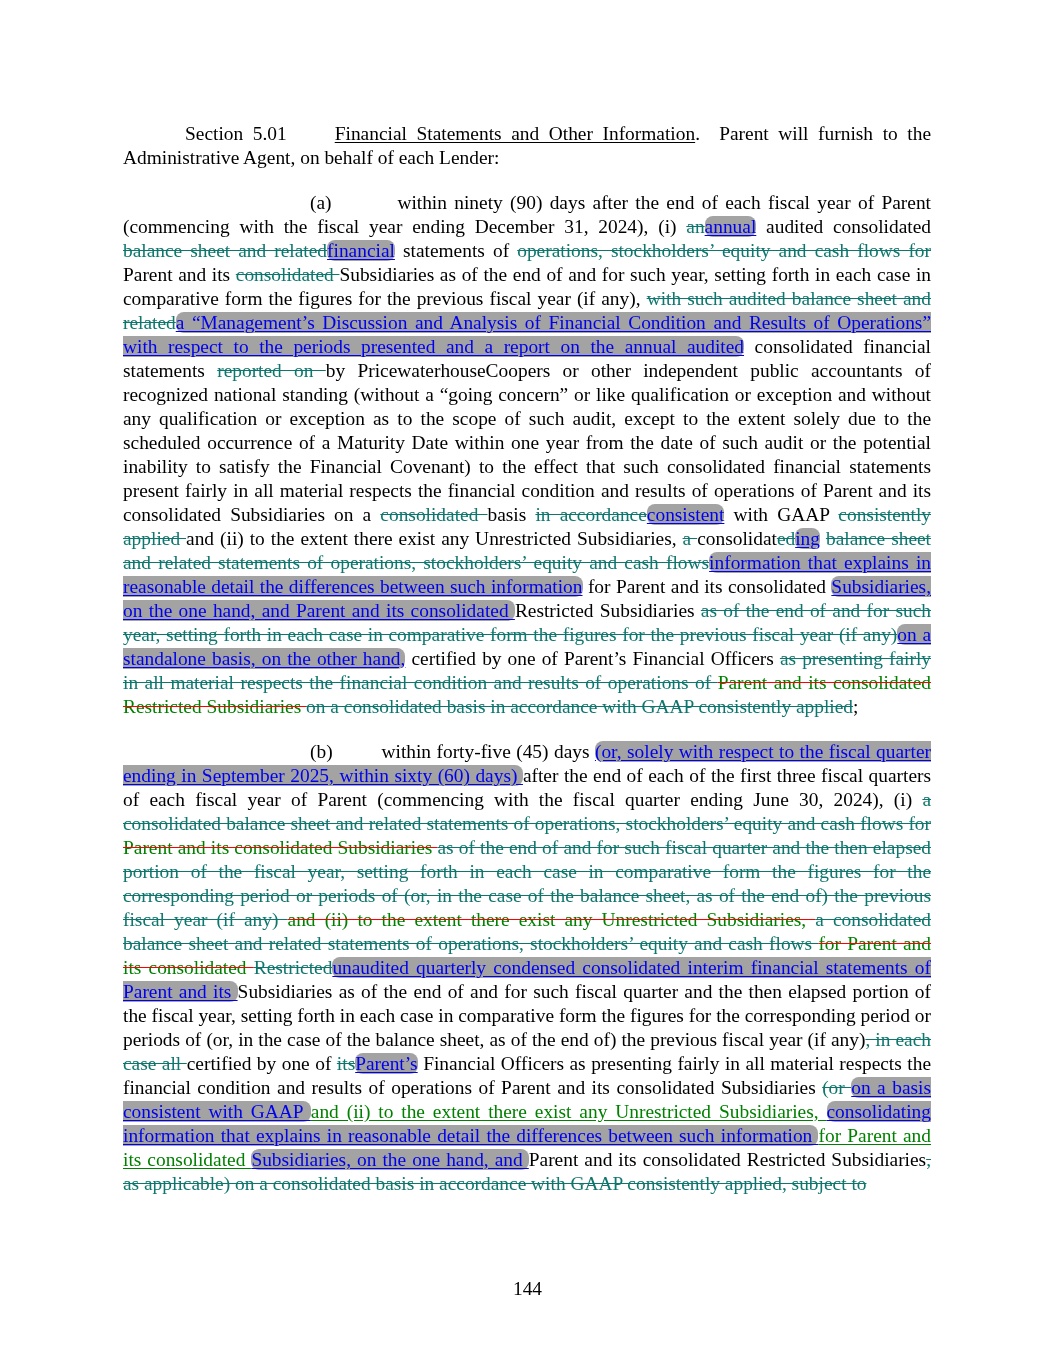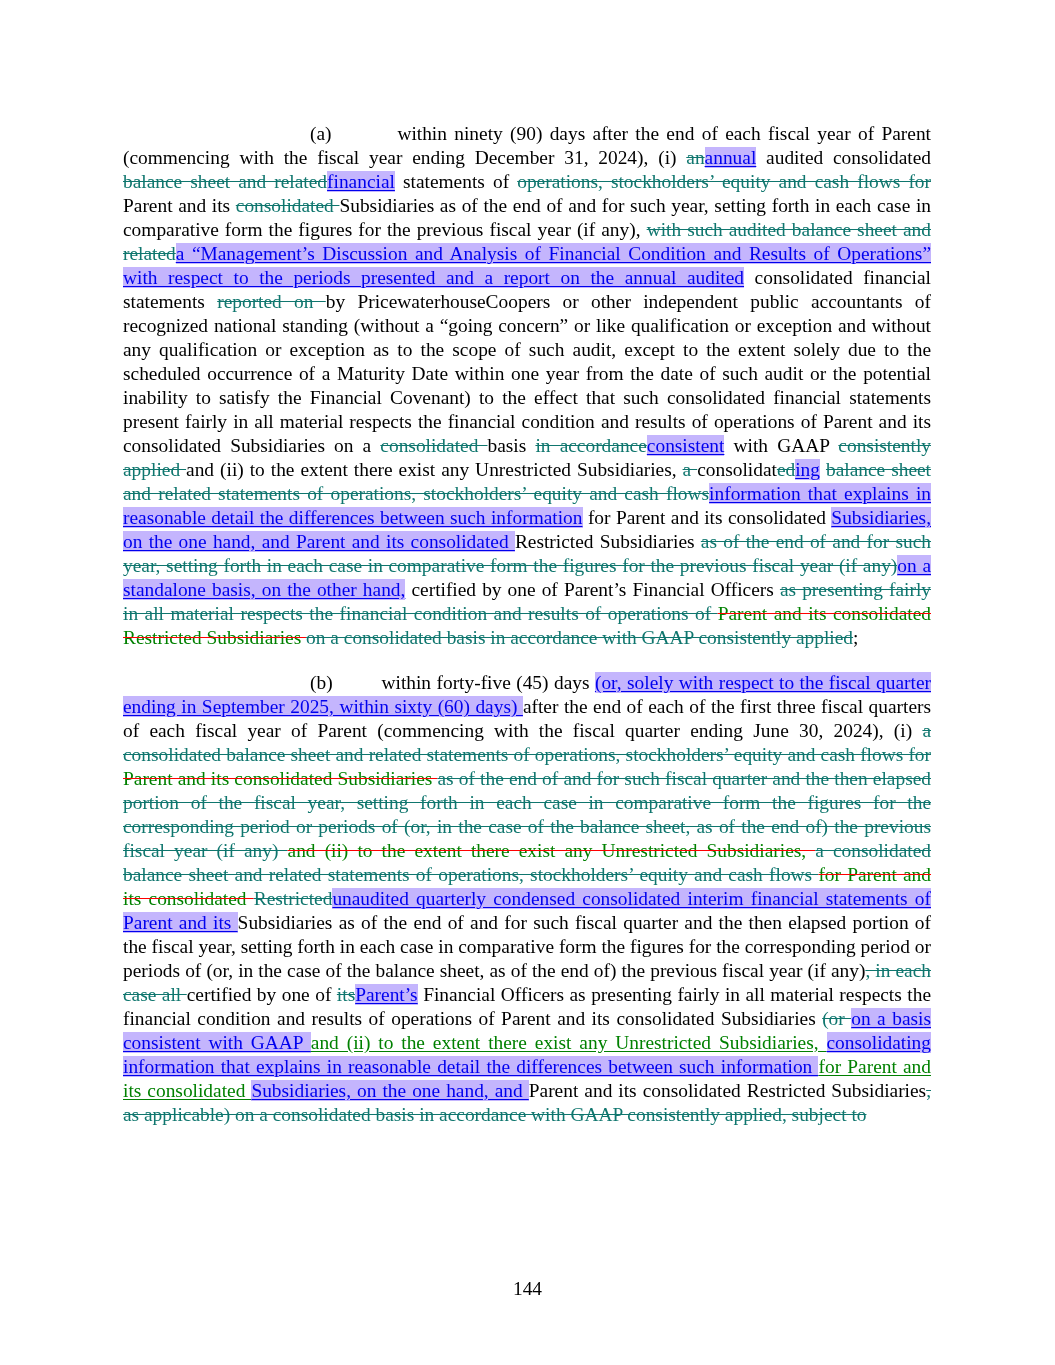--- a/index.html
+++ b/index.html
@@ -18,31 +18,32 @@
     width:808px;
     font-size:19.4px;
     line-height:24px;
     text-align:justify;
   }
   .para{margin:0 0 21px 0;}
   .seg-n{color:#000000;}
   .seg-u{color:#000000;text-decoration:underline;text-underline-offset:2px;}
   .seg-rs{color:#0f766e;text-decoration:line-through;}
   .seg-gs{color:#008000;text-decoration:line-through;text-decoration-color:#ff0000;}
-  .seg-bi{color:#0000ee;text-decoration:underline;text-underline-offset:2px;background:#c4b5fd;}
+  .seg-bi{color:#0000ee;text-decoration:underline;text-underline-offset:2px;background:#a3a3a3;border-radius:8px;}
   .seg-gi{color:#008000;text-decoration:underline;text-underline-offset:2px;}
   .footer{
     position:absolute;
     left:0;top:1278px;width:100%;
     text-align:center;
     font-size:19.4px;
   }
 </style>
 </head>
 <body>
 
 <div class="page">
   <div class="doc">
+      <p class="para" style="text-indent: 62px;"><span class="seg-n">Section 5.01</span><span class="seg-n">&nbsp;&nbsp;&nbsp;&nbsp;&nbsp;</span><span class="seg-u">Financial Statements and Other Information</span><span class="seg-n">.&nbsp; Parent will furnish to the Administrative Agent, on behalf of each Lender:</span></p>
       <p class="para" style="text-indent: 187px;"><span class="seg-n">(a)</span><span class="seg-n">&nbsp;&nbsp;&nbsp;&nbsp;&nbsp;&nbsp;&nbsp;&nbsp;&nbsp;</span><span class="seg-n">within ninety (90) days after the end of each fiscal year of Parent (commencing with the fiscal year ending December 31, 2024), (i) </span><span class="seg-rs">an</span><span class="seg-bi">annual</span><span class="seg-n"> audited consolidated </span><span class="seg-rs">balance sheet and related</span><span class="seg-bi">financial</span><span class="seg-n"> statements of </span><span class="seg-rs">operations, stockholders’ equity and cash flows for </span><span class="seg-n">Parent and its </span><span class="seg-rs">consolidated </span><span class="seg-n">Subsidiaries as of the end of and for such year, setting forth in each case in comparative form the figures for the previous fiscal year (if any), </span><span class="seg-rs">with such audited balance sheet and related</span><span class="seg-bi">a “Management’s Discussion and Analysis of Financial Condition and Results of Operations” with respect to the periods presented and a report on the annual audited</span><span class="seg-n"> consolidated financial statements </span><span class="seg-rs">reported on </span><span class="seg-n">by PricewaterhouseCoopers or other independent public accountants of recognized national standing (without a “going concern” or like qualification or exception and without any qualification or exception as to the scope of such audit, except to the extent solely due to the scheduled occurrence of a Maturity Date within one year from the date of such audit or the potential inability to satisfy the Financial Covenant) to the effect that such consolidated financial statements present fairly in all material respects the financial condition and results of operations of Parent and its consolidated Subsidiaries on a </span><span class="seg-rs">consolidated </span><span class="seg-n">basis </span><span class="seg-rs">in accordance</span><span class="seg-bi">consistent</span><span class="seg-n"> with GAAP </span><span class="seg-rs">consistently applied </span><span class="seg-n">and (ii) to the extent there exist any Unrestricted Subsidiaries, </span><span class="seg-rs">a </span><span class="seg-n">consolidat</span><span class="seg-rs">ed</span><span class="seg-bi">ing</span><span class="seg-n"> </span><span class="seg-rs">balance sheet and related statements of operations, stockholders’ equity and cash flows</span><span class="seg-bi">information that explains in reasonable detail the differences between such information</span><span class="seg-n"> for Parent and its consolidated </span><span class="seg-bi">Subsidiaries, on the one hand, and Parent and its consolidated </span><span class="seg-n">Restricted Subsidiaries </span><span class="seg-rs">as of the end of and for such year, setting forth in each case in comparative form the figures for the previous fiscal year (if any)</span><span class="seg-bi">on a standalone basis, on the other hand,</span><span class="seg-n"> certified by one of Parent’s Financial Officers </span><span class="seg-rs">as presenting fairly in all material respects the financial condition and results of operations of </span><span class="seg-gs">Parent and its consolidated Restricted Subsidiaries </span><span class="seg-rs">on a consolidated basis in accordance with GAAP consistently applied</span><span class="seg-n">;</span></p>
       <p class="para" style="text-indent: 187px;"><span class="seg-n">(b)</span><span class="seg-n">&nbsp;&nbsp;&nbsp;&nbsp;&nbsp;&nbsp;&nbsp;&nbsp;&nbsp;</span><span class="seg-n">within forty-five (45) days </span><span class="seg-bi">(or, solely with respect to the fiscal quarter ending in September 2025, within sixty (60) days) </span><span class="seg-n">after the end of each of the first three fiscal quarters of each fiscal year of Parent (commencing with the fiscal quarter ending June 30, 2024), (i) </span><span class="seg-rs">a consolidated balance sheet and related statements of operations, stockholders’ equity and cash flows for </span><span class="seg-gs">Parent and its consolidated Subsidiaries </span><span class="seg-rs">as of the end of and for such fiscal quarter and the then elapsed portion of the fiscal year, setting forth in each case in comparative form the figures for the corresponding period or periods of (or, in the case of the balance sheet, as of the end of) the previous fiscal year (if any) </span><span class="seg-gs">and (ii) to the extent there exist any Unrestricted Subsidiaries, </span><span class="seg-rs">a consolidated balance sheet and related statements of operations, stockholders’ equity and cash flows </span><span class="seg-gs">for Parent and its consolidated </span><span class="seg-rs">Restricted</span><span class="seg-bi">unaudited quarterly condensed consolidated interim financial statements of Parent and its </span><span class="seg-n">Subsidiaries as of the end of and for such fiscal quarter and the then elapsed portion of the fiscal year, setting forth in each case in comparative form the figures for the corresponding period or periods of (or, in the case of the balance sheet, as of the end of) the previous fiscal year (if any)</span><span class="seg-rs">, in each case all </span><span class="seg-n"> certified by one of </span><span class="seg-rs">its</span><span class="seg-bi">Parent’s</span><span class="seg-n"> Financial Officers as presenting fairly in all material respects the financial condition and results of operations of Parent and its consolidated Subsidiaries </span><span class="seg-rs">(or </span><span class="seg-bi">on a basis consistent with GAAP </span><span class="seg-gi">and (ii) to the extent there exist any Unrestricted Subsidiaries, </span><span class="seg-bi">consolidating information that explains in reasonable detail the differences between such information </span><span class="seg-gi">for Parent and its consolidated </span><span class="seg-bi">Subsidiaries, on the one hand, and </span><span class="seg-n">Parent and its consolidated Restricted Subsidiaries</span><span class="seg-rs">, as applicable) on a consolidated basis in accordance with GAAP consistently applied, subject to</span></p>
     </div>
   <div class="footer">144</div>
 </div>
 
 </body></html>

